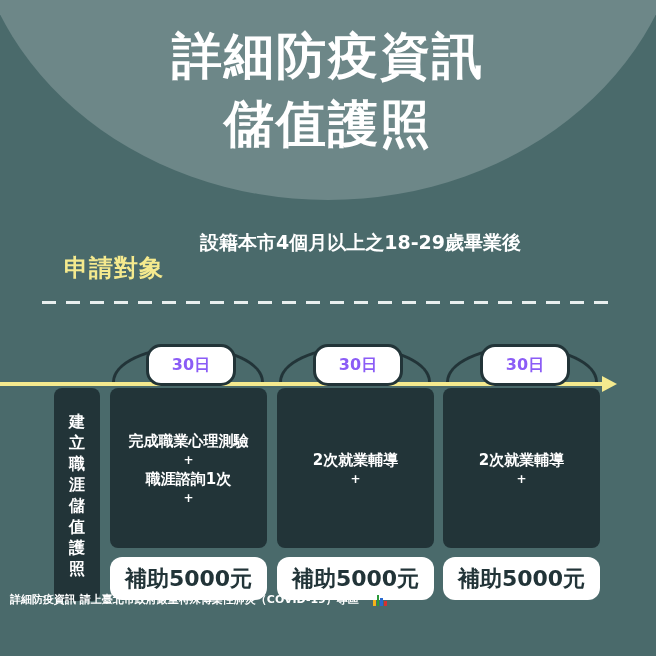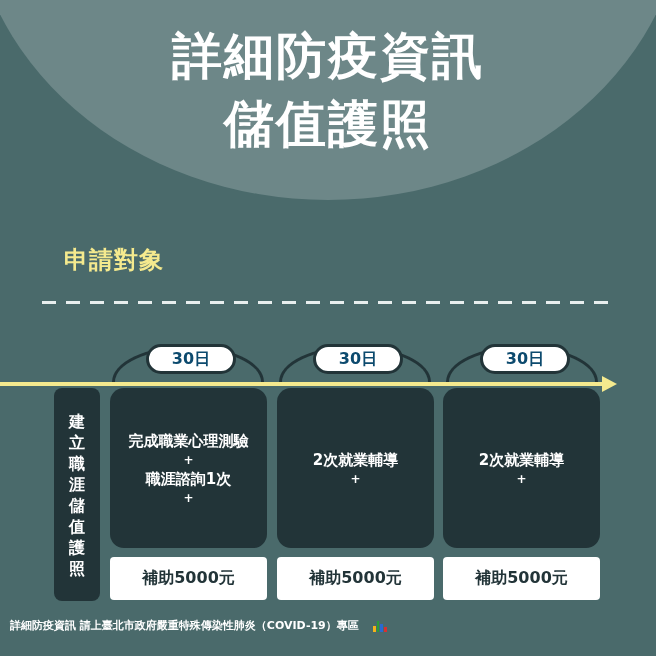--- a/index.html
+++ b/index.html
@@ -24,21 +24,21 @@
       font-weight: bold;
       color: #fff;
       font-size: 50px;
       letter-spacing: 2px;
       line-height: 58px;
     }
     .title.l1 { top: 27px; }
     .title.l2 { top: 95px; }
     .target-label {
       position: absolute;
-      left: 64px; top: 244px;
+      left: 64px; top: 252px;
       font-size: 24px; font-weight: bold;
       color: #f5ea8e;
       letter-spacing: 1px;
     }
     .target-text {
       position: absolute;
       left: 200px; top: 228px;
       font-size: 19px; font-weight: bold;
       color: #fff;
       line-height: 29px;
@@ -68,67 +68,67 @@
       border: 3px solid #223438;
       border-bottom: none;
       border-left-color: #223438;
       border-radius: 50% 50% 0 0 / 100% 100% 0 0;
       height: 36px;
       top: 346px;
     }
     .pill {
       position: absolute;
       top: 344px;
-      width: 90px; height: 30px;
+      width: 90px; height: 42px;
       border-radius: 15px;
       background: #fff;
       border: 3px solid #223438;
-      color: #0c4a6e;
+      color: #8b5cf6;
       font-weight: bold;
       font-size: 16px;
       display: flex; align-items: center; justify-content: center;
     }
     .side-card {
       position: absolute;
       left: 54px; top: 388px;
       width: 46px; height: 213px;
       background: #223438;
       border-radius: 8px;
       display: flex; flex-direction: column; align-items: center; justify-content: center;
       font-size: 16px; font-weight: bold;
       line-height: 21px;
       color: #fff;
     }
     .step-card {
       position: absolute;
       top: 388px;
       width: 157px; height: 160px;
       background: #223438;
-      border-radius: 14px;
+      border-radius: 8px;
       display: flex; flex-direction: column; align-items: center; justify-content: center;
       font-size: 15px; font-weight: bold;
       text-align: center;
       color: #fff;
       line-height: 22px;
     }
     .step-card .plus { font-size: 12px; line-height: 16px; }
     .subsidy {
       position: absolute;
       top: 557px;
       width: 157px; height: 43px;
       background: #fff;
-      border-radius: 4px;
+      border-radius: 12px;
       display: flex; align-items: center; justify-content: center;
       color: #223438;
       font-weight: bold;
-      font-size: 16px;
+      font-size: 22px;
     }
     .footer {
       position: absolute;
-      left: 10px; top: 618px;
+      left: 10px; top: 592px;
       width: 640px;
       font-size: 11px;
       color: #fff;
       font-weight: bold;
       white-space: nowrap;
       display: flex; align-items: center;
     }
     .footer .gap { width: 14px; }
     .logo {
       display: inline-flex; align-items: flex-end; gap: 1px;
@@ -139,20 +139,21 @@
   </style>
 </head>
 <body>
 
 <div class="dome"></div>
 <div class="title l1">詳細防疫資訊</div>
 <div class="title l2">儲值護照</div>
 
 <div class="target-label">申請對象</div>
 <div class="target-text">
+  <div>設籍本市4個月以上之18-29歲畢業後</div>
 </div>
 
 <div class="dash"></div>
 
 <div class="arc" style="left:112px;width:152px;"></div>
 <div class="arc" style="left:279px;width:152px;"></div>
 <div class="arc" style="left:446px;width:152px;"></div>
 
 <div class="timeline"></div>
 <div class="arrowhead"></div>

